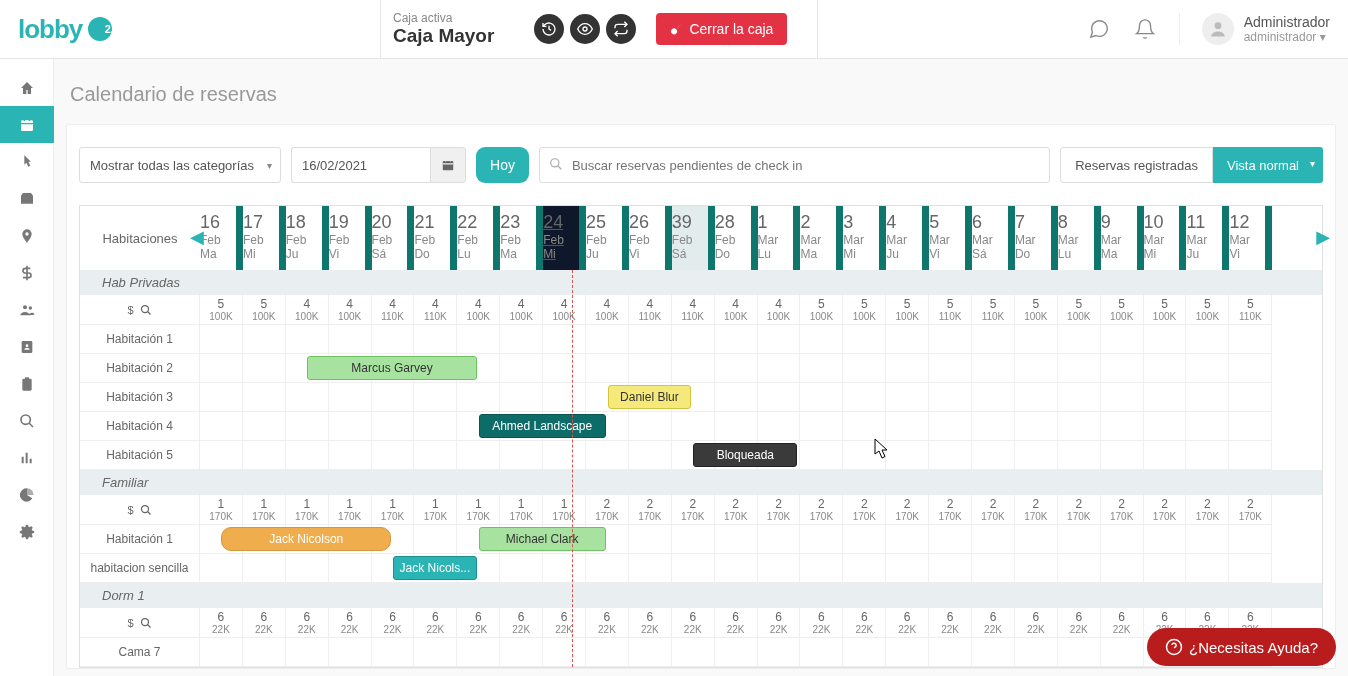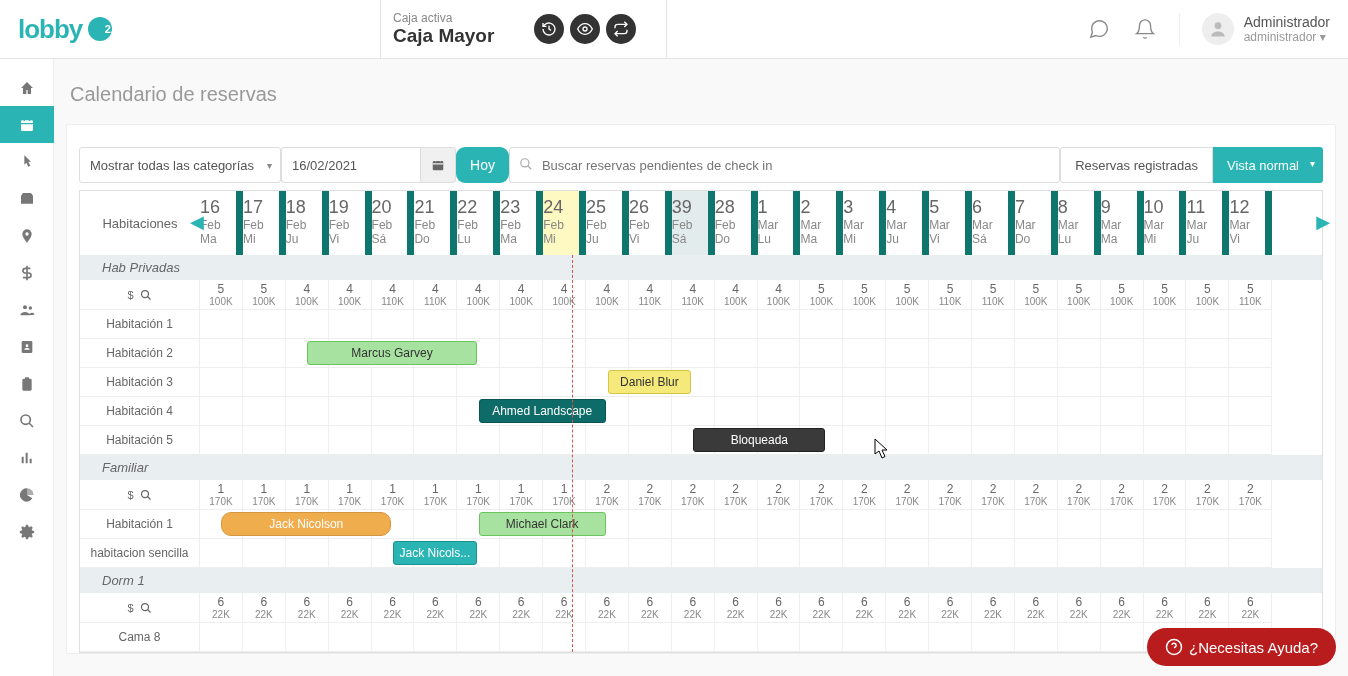--- a/index.html
+++ b/index.html
@@ -26,42 +26,42 @@
 
 .sidenav { position: absolute; left: 0; top: 59px; bottom: 0; width: 54px; background: #fff; border-right: 1px solid #eee; padding-top: 10px; }
 .nav-item { width: 54px; height: 37px; display: flex; align-items: center; justify-content: center; color: #777; cursor: pointer; font-size: 14px; }
 .nav-item.active { background: #2ab4b4; color: #fff; }
 
 .main { margin-left: 54px; padding: 16px 12px 0 12px; }
 .page-title { font-size: 20px; color: #999; font-weight: 400; margin: 8px 0 18px 4px; }
 
 .panel { background: #fff; border: 1px solid #eee; border-radius: 2px; padding: 22px 12px 0 12px; }
 
-.toolbar { display: flex; align-items: center; margin-bottom: 7px; }
+.toolbar { display: flex; gap: 10px; align-items: center; margin-bottom: 22px; }
 .select-ctl { border: 1px solid #ddd; border-radius: 3px; height: 36px; padding: 0 26px 0 10px; font-size: 13px; color: #555; background: #fff; display: flex; align-items: center; position: relative; min-width: 198px; cursor: pointer; }
 .select-ctl::after { content: "▾"; position: absolute; right: 8px; color: #888; font-size: 10px; }
 .date-ctl { display: flex; }
 .date-input { border: 1px solid #ddd; border-right: none; border-radius: 3px 0 0 3px; height: 36px; padding: 0 10px; font-size: 13px; color: #555; width: 139px; }
 .date-btn { border: 1px solid #ddd; border-radius: 0 3px 3px 0; background: #f0f0f0; width: 36px; height: 36px; display: flex; align-items: center; justify-content: center; cursor: pointer; color: #666; }
 .today-btn { background: #2ab4b4; color: #fff; border: none; border-radius: 9px; height: 36px; padding: 0 14px; font-size: 14px; cursor: pointer; }
 .search-wrap { flex: 1; position: relative; }
 .search-input { width: 100%; border: 1px solid #ddd; border-radius: 3px; height: 36px; padding: 0 10px 0 32px; font-size: 13px; color: #555; }
 .search-ic { position: absolute; left: 10px; top: 10px; color: #aaa; }
 .regres-btn { border: 1px solid #ddd; background: #fff; height: 36px; padding: 0 14px; font-size: 13px; color: #555; border-radius: 3px 0 0 3px; cursor: pointer; }
 .vista-btn { background: #2ab4b4; color: #fff; border: none; height: 36px; padding: 0 24px 0 14px; font-size: 13px; border-radius: 0 3px 3px 0; cursor: pointer; position: relative; }
 .vista-btn::after { content: "▾"; position: absolute; right: 8px; font-size: 10px; }
 
 .calendar { border: 1px solid #e0e0e0; font-size: 12px; position: relative; }
 .cal-row { display: grid; grid-template-columns: 120px repeat(25, 42.9px); }
 .cal-hcell { border-right: 7px solid #0f766e; padding: 6px 0; }
 .cal-hrow-main { height: 64px; }
 .cal-dnum { font-size: 18px; color: #666; font-weight: 400; }
 .cal-dmon { font-size: 12px; color: #888; }
 .cal-dwd { font-size: 12px; color: #888; }
-.cal-hrow-main .today { background: #fef9c3; }
+.cal-hrow-main .today { background: #0f172a; text-decoration: underline; }
 .cal-hrow-main .holiday { background: #e3ecec; }
 .rooms-label { display: flex; align-items: center; justify-content: center; font-size: 13px; color: #666; }
 .nav-arrow { position: absolute; top: 20px; font-size: 18px; color: #2ab4b4; cursor: pointer; }
 .nav-left { left: 110px; }
 .nav-right { right: -8px; }
 
 .cat-row { background: #e9eef0; padding: 5px 22px; font-size: 13px; color: #666; font-style: italic; }
 .avail-row .cell { text-align: center; border-right: 1px solid #eee; border-bottom: 1px solid #eee; padding: 2px 0; font-size: 11px; color: #666; }
 .avail-row .lbl { display: flex; align-items: center; justify-content: center; gap: 6px; color: #666; }
 .avail-top { font-size: 12px; }
@@ -117,20 +117,26 @@
         </div>
       <div class="reg-icon-btn">
           <svg width="16" height="16" viewBox="0 0 24 24" fill="none" stroke="currentColor" stroke-width="2">
             <polyline points="17 1 21 5 17 9"></polyline>
             <path d="M3 11V9a4 4 0 0 1 4-4h14"></path>
             <polyline points="7 23 3 19 7 15"></polyline>
             <path d="M21 13v2a4 4 0 0 1-4 4H3"></path>
           </svg>
         </div>
     </div>
+    <button class="close-reg-btn">
+      <svg width="13" height="13" viewBox="0 0 24 24" fill="currentColor">
+          <path d="M21 2l-2 2m-7.6 7.6a5.5 5.5 0 1 1-7.8 7.8 5.5 5.5 0 0 1 7.8-7.8zm0 0L15.5 7 19 3.5 21 2m-6 4l3 3"></path>
+        </svg>
+      <span>Cerrar la caja</span>
+    </button>
   </div>
   <div class="spacer"></div>
   <div class="top-right">
     <div class="top-icon-btn">
         <svg width="22" height="22" viewBox="0 0 24 24" fill="none" stroke="currentColor" stroke-width="1.5">
           <path d="M21 11.5a8.38 8.38 0 0 1-.9 3.8 8.5 8.5 0 0 1-7.6 4.7 8.38 8.38 0 0 1-3.8-.9L3 21l1.9-5.7a8.38 8.38 0 0 1-.9-3.8 8.5 8.5 0 0 1 4.7-7.6 8.38 8.38 0 0 1 3.8-.9h.5a8.48 8.48 0 0 1 8 8v.5z"></path>
         </svg>
       </div>
     <div class="top-icon-btn">
         <svg width="22" height="22" viewBox="0 0 24 24" fill="none" stroke="currentColor" stroke-width="1.5">
@@ -649,21 +655,21 @@
             <div class="room-cell"></div>
             <div class="room-cell"></div>
             <div class="room-cell"></div>
             <div class="room-cell"></div>
             <div class="room-cell"></div>
             <div class="room-cell"></div>
             <div class="room-cell"></div>
             <div class="room-cell"></div>
             <div class="room-cell"></div>
           </div>
-          <div class="booking b-black" style="left: 613.35px; width: 132px;">Bloqueada</div>
+          <div class="booking b-black" style="left: 613.35px; width: 104px;">Bloqueada</div>
         </div>
         <div class="cat-row">Familiar</div>
         <div class="cal-row avail-row">
           <div class="cell lbl">
             <span>$</span> 
             <svg width="12" height="12" viewBox="0 0 24 24" fill="none" stroke="currentColor" stroke-width="2.5">
               <circle cx="10" cy="10" r="7"></circle>
               <path d="M21 21l-6-6"></path>
             </svg>
           </div>
@@ -936,21 +942,21 @@
             <div class="avail-top">6</div>
             <div class="avail-bot">22K</div>
           </div>
           <div class="cell">
             <div class="avail-top">6</div>
             <div class="avail-bot">22K</div>
           </div>
         </div>
         <div class="room-grid-row">
           <div class="room-row">
-            <div class="room-lbl">Cama 8</div>
+            <div class="room-lbl">Cama 7</div>
             <div class="room-cell"></div>
             <div class="room-cell"></div>
             <div class="room-cell"></div>
             <div class="room-cell"></div>
             <div class="room-cell"></div>
             <div class="room-cell"></div>
             <div class="room-cell"></div>
             <div class="room-cell"></div>
             <div class="room-cell"></div>
             <div class="room-cell"></div>

